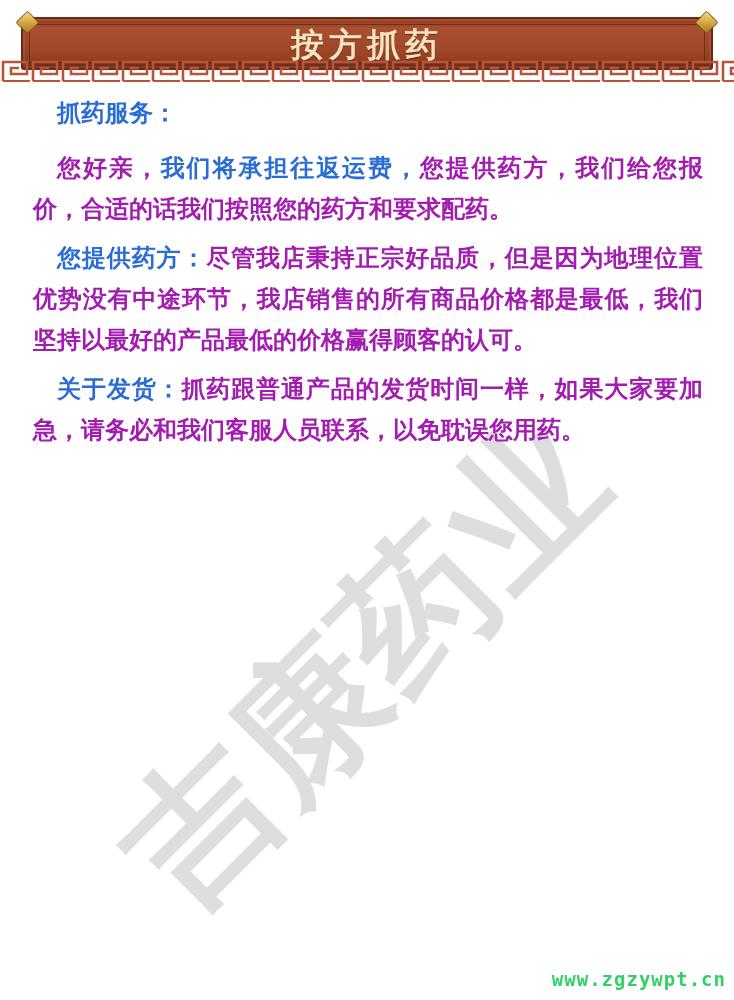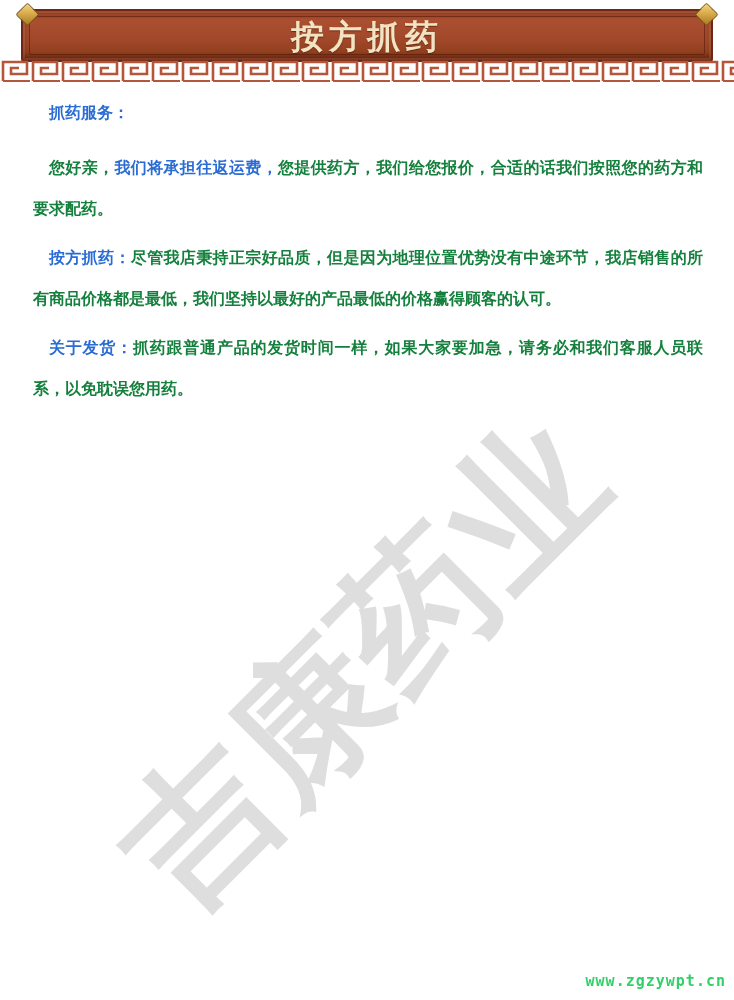--- a/index.html
+++ b/index.html
@@ -6,21 +6,21 @@
   body{
     width:734px;height:1000px;
     background:#ffffff;
     font-family:"Liberation Sans","DejaVu Sans",sans-serif;
     overflow:hidden;
   }
   .page{position:relative;width:734px;height:1000px;background:#fff;border-bottom:2px solid #e9e9e9;}
 
   
   .banner{
-    position:absolute;left:21px;right:21px;top:9px;height:49px;
+    position:absolute;left:21px;right:21px;top:17px;height:49px;
     background:linear-gradient(180deg,#8e3a20 0%,#aa4f30 18%,#a3492b 55%,#93401f 85%,#7c2e16 100%);
     border:2px solid #6e2712;border-radius:3px;
     box-shadow:inset 0 0 0 2px rgba(255,230,200,0.12), inset 0 -4px 6px rgba(60,15,5,0.35);
   }
   .banner-inner-line{
     position:absolute;left:6px;right:6px;top:5px;bottom:5px;
     border:1px solid rgba(80,22,8,0.55);border-radius:2px;
   }
   .banner-corner{
     position:absolute;top:-5px;width:15px;height:15px;
@@ -49,35 +49,35 @@
     color:#d4d4d4;opacity:0.75;
     white-space:nowrap;letter-spacing:2px;
     z-index:0;pointer-events:none;
     font-family:"DejaVu Serif","Liberation Serif",serif;
   }
 
   
   .content{
     position:absolute;left:33px;top:92px;width:670px;
     z-index:1;
-    font-size:16px;font-weight:bold;line-height:41px;
+    font-size:24px;font-weight:bold;line-height:41px;
     color:#141414;
     text-align:justify;
   }
   .content p{margin:0 0 8px 0;text-indent:1em;}
   .content p.heading{margin-bottom:14px;}
-  .c-black{color:#15803d;}
+  .c-black{color:#a21caf;}
   .c-blue{color:#2a6cd3;}
   .c-navy{color:#1d3e78;}
 
   
   .site-url{
     position:absolute;right:8px;bottom:10px;
     font-family:"DejaVu Sans Mono","Liberation Mono",monospace;
-    font-size:15px;font-weight:bold;color:#33d06a;
+    font-size:19px;font-weight:bold;color:#33d06a;
     z-index:2;letter-spacing:1px;
   }
 </style>
 </head>
 <body>
 
 <div class="page">
 
   <div class="banner">
     <div class="banner-inner-line"></div>
@@ -94,19 +94,19 @@
       </pattern>
     </defs>
     <rect width="734" height="26" fill="url(#meander)"></rect>
   </svg>
 
   <div class="watermark">吉康药业</div>
 
   <div class="content" id="content">
       <p class="heading"><span class="c-blue">抓药服务：</span></p>
       <p class="para"><span class="c-black">您好亲，</span><span class="c-blue">我们将承担往返运费，</span><span class="c-black">您提供药方，我们给您报价，合适的话我们按照您的药方和要求配药。</span></p>
-      <p class="para"><span class="c-blue">按方抓药：</span><span class="c-black">尽管我店秉持正宗好品质，但是因为地理位置优势没有中途环节，我店销售的所有商品价格都是最低，我们坚持以最好的产品最低的价格赢得顾客的认可。</span></p>
+      <p class="para"><span class="c-blue">您提供药方：</span><span class="c-black">尽管我店秉持正宗好品质，但是因为地理位置优势没有中途环节，我店销售的所有商品价格都是最低，我们坚持以最好的产品最低的价格赢得顾客的认可。</span></p>
       <p class="para"><span class="c-blue">关于发货：</span><span class="c-black">抓药跟普通产品的发货时间一样，如果大家要加急，请务必和我们客服人员联系，以免耽误您用药。</span></p>
     </div>
 
   <div class="site-url">www.zgzywpt.cn</div>
 
 </div>
 
 </body></html>

